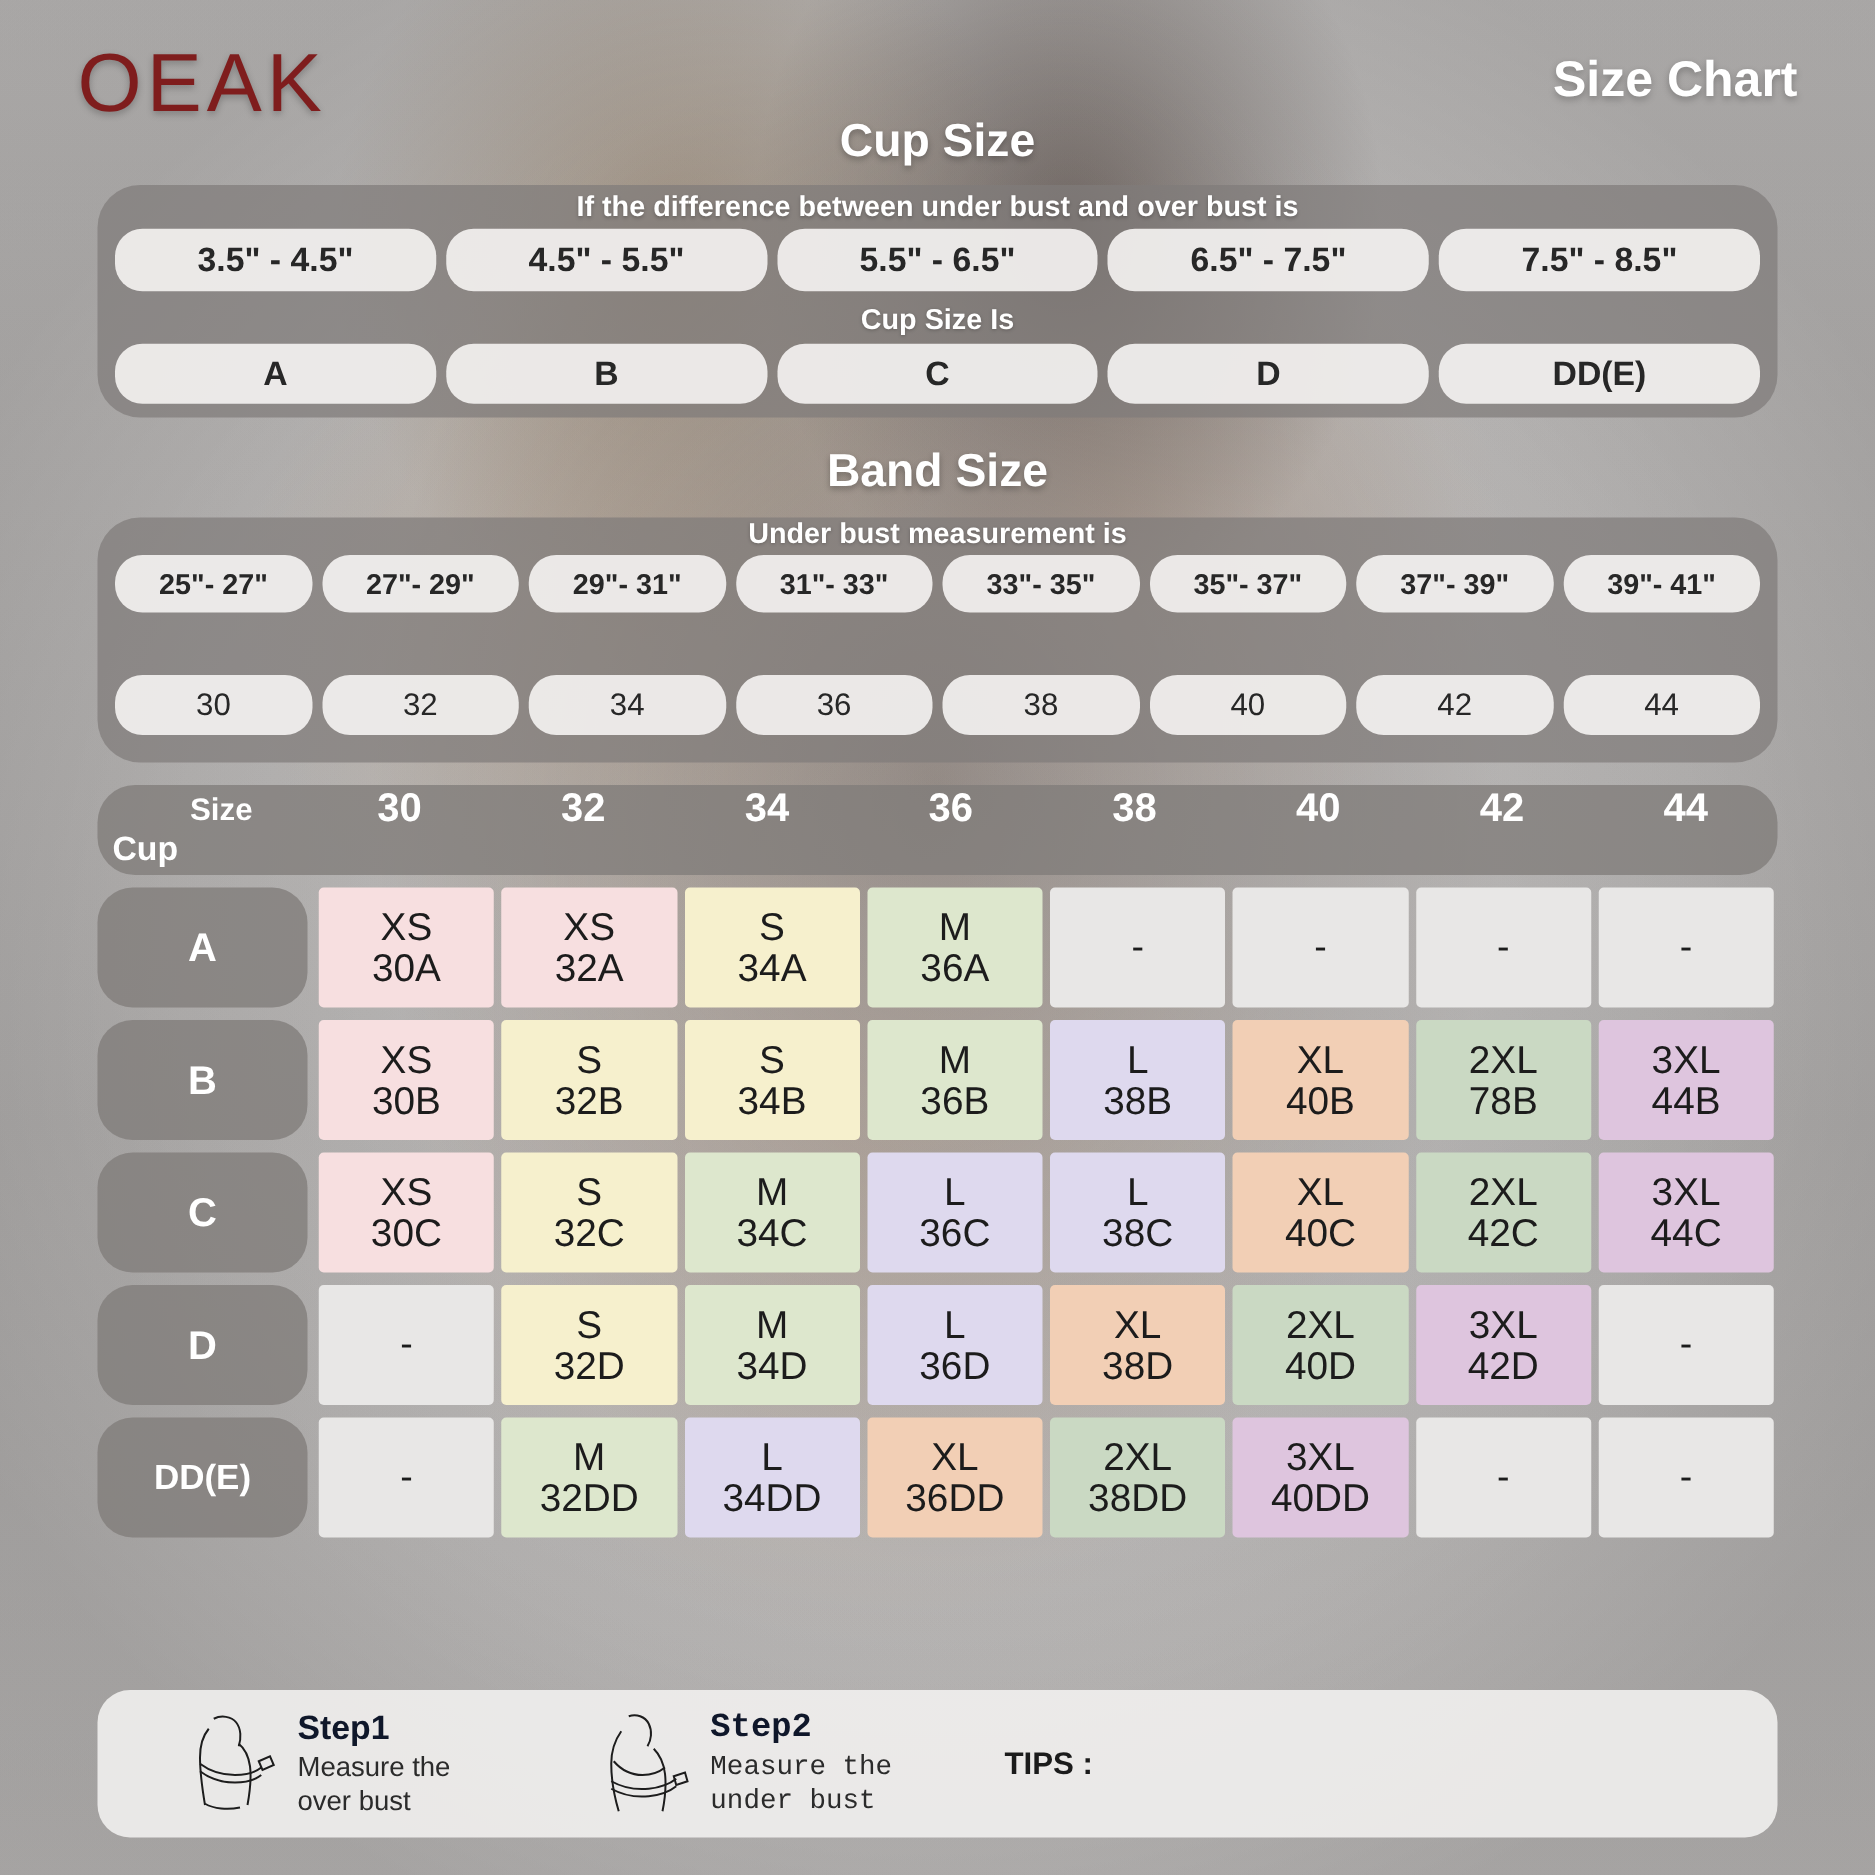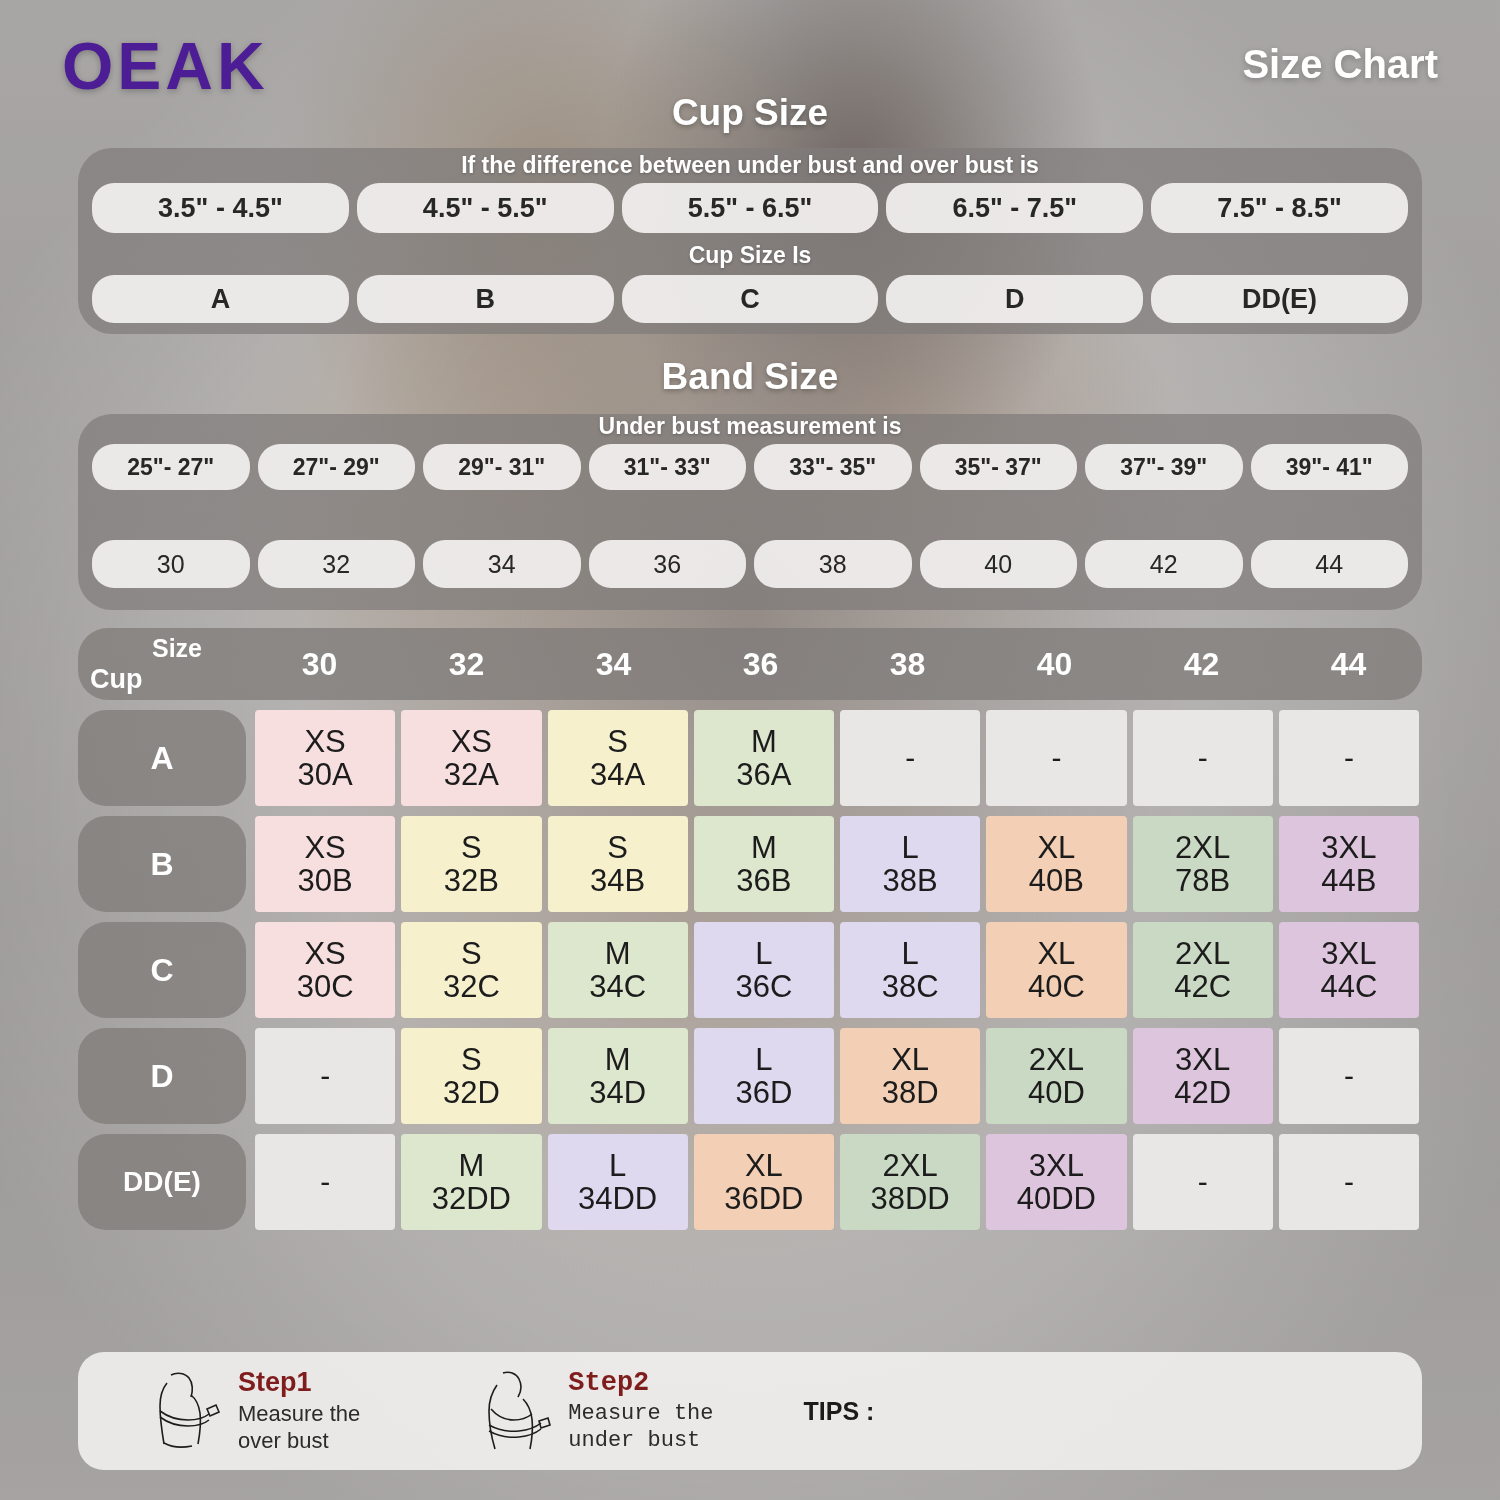--- a/index.html
+++ b/index.html
@@ -29,21 +29,21 @@
     content:"";
     position:absolute; inset:0;
     background: radial-gradient(ellipse 58% 58% at 50% 50%, rgba(255,255,255,0.10) 0%, rgba(120,118,117,0.18) 70%, rgba(100,98,97,0.30) 100%);
   }
 
   #sheet { position:absolute; inset:0; }
 
   
   .logo {
     position:absolute; left:62px; top:28px;
-    color:#4c1d95; font-size:66px; font-weight:700; letter-spacing:4px;
+    color:#7f1d1d; font-size:66px; font-weight:400; letter-spacing:4px;
     text-shadow:0 2px 6px rgba(0,0,0,0.25);
   }
   .chart-title {
     position:absolute; right:62px; top:42px;
     color:#ffffff; font-size:40px; font-weight:600;
     text-shadow:0 2px 6px rgba(0,0,0,0.25);
   }
 
   
   .panel {
@@ -84,21 +84,21 @@
   }
 
   
   #matrix { position:absolute; left:78px; top:628px; width:1344px; }
   .m-head {
     position:relative;
     height:72px;
     background:rgba(128,124,122,0.78);
     border-radius:30px;
     display:flex;
-    align-items:center;
+    align-items:flex-start;
   }
   .m-head .corner {
     width:168px; height:100%;
     position:relative;
   }
   .m-head .corner .sz {
     position:absolute; left:74px; top:6px; color:#fff; font-size:25px; font-weight:700;
   }
   .m-head .corner .cp {
     position:absolute; left:12px; top:36px; color:#fff; font-size:27px; font-weight:700;
@@ -135,21 +135,21 @@
   
   #footer {
     position:absolute; left:78px; top:1352px; width:1344px; height:118px;
     background:rgba(243,241,240,0.88);
     border-radius:26px;
     display:flex; align-items:center;
   }
   .step { display:flex; align-items:center; }
   .step .ic { width:98px; height:98px; display:flex; align-items:center; justify-content:center; }
   .step .tx { margin-left:6px; }
-  .step .tt { font-size:27px; font-weight:700; color:#7f1d1d; }
+  .step .tt { font-size:27px; font-weight:700; color:#0f172a; }
   .step .ds { font-size:22px; color:#2b2b2b; line-height:1.22; margin-top:3px; }
   .tips { margin-left:26px; }
   .tips .tt { font-size:25px; font-weight:700; color:#1b1b1b; }
   .tips .ds { font-size:23px; color:#1f1f1f; line-height:1.3; margin-top:4px; }
 </style>
 </head>
 <body>
 
 <div id="bg"></div>
 

